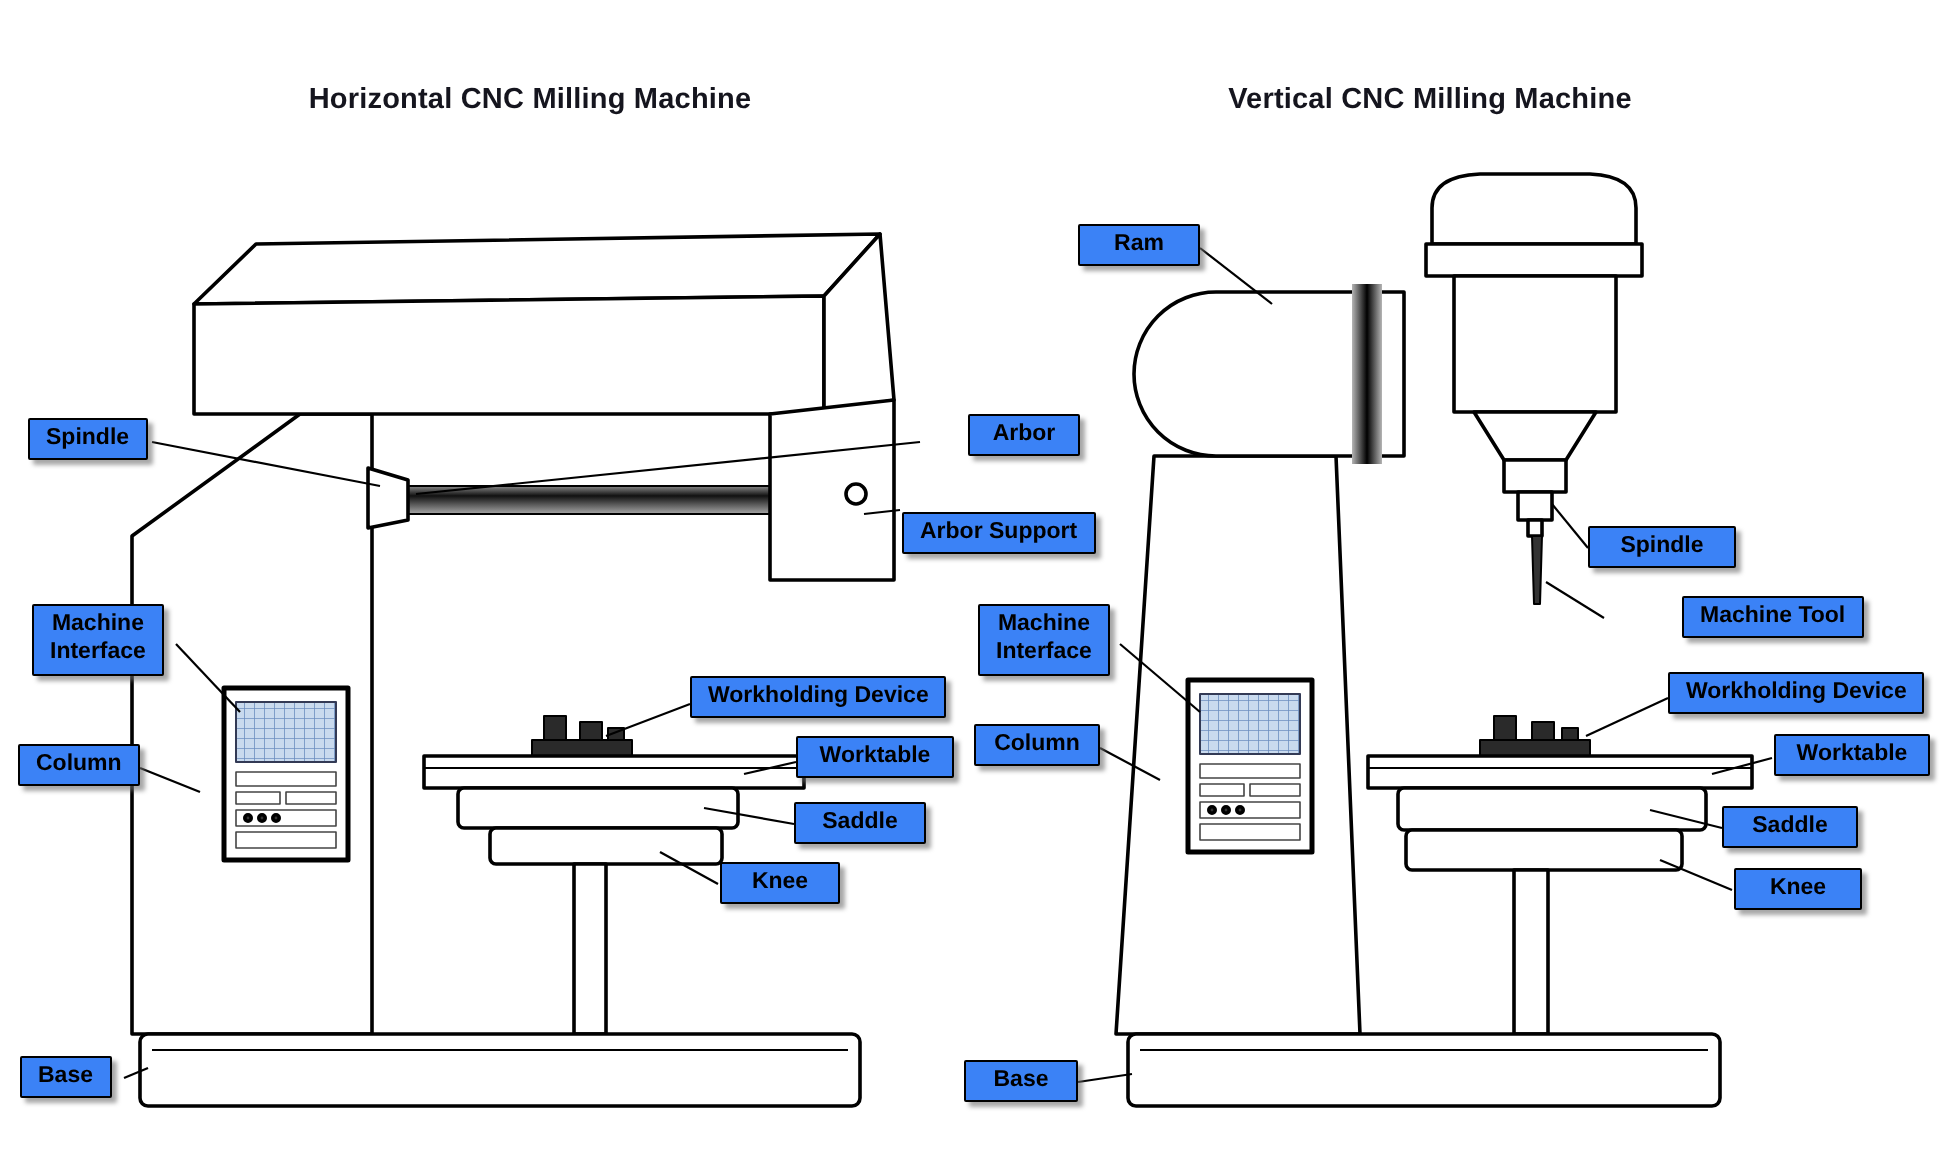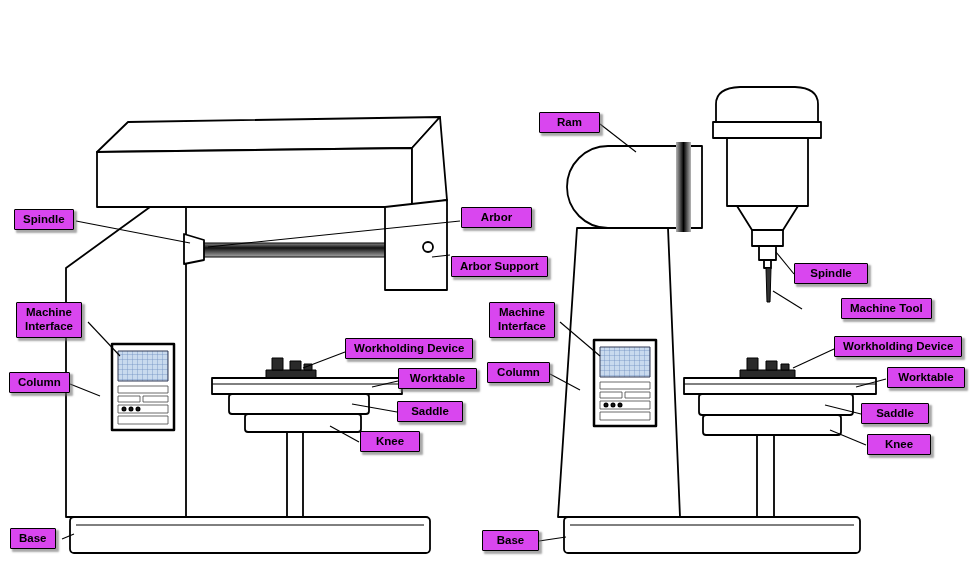--- a/index.html
+++ b/index.html
@@ -5,21 +5,21 @@
   * { margin:0; padding:0; box-sizing:border-box; }
   html,body { background:#ffffff; }
   body { font-family:"Liberation Sans", sans-serif; }
   .canvas { position:relative; width:975px; height:583px; background:#fff; overflow:hidden; }
   .canvas > svg { position:absolute; left:0; top:0; }
   .title {
     position:absolute; font-weight:700; font-size:14.5px; color:#15151e;
     text-align:center; letter-spacing:0.1px;
   }
   .label {
-    position:absolute; background:#d946ef; border:1.3px solid #000;
+    position:absolute; background:#3b82f6; border:1.3px solid #000;
     box-shadow:2.5px 2.5px 2px rgba(110,110,110,0.6);
     padding:2px 8px 3px; font-size:11.5px; font-weight:700; color:#000;
     white-space:pre-line; text-align:center; line-height:1.25; border-radius:1px;
   }
 </style>
 </head>
 <body>
 
 <div class="canvas">
 
@@ -169,27 +169,29 @@
       <line x1="560" y1="322" x2="600" y2="356"></line>
       <line x1="550" y1="374" x2="580" y2="390"></line>
       <line x1="834" y1="349" x2="793" y2="368"></line>
       <line x1="886" y1="379" x2="856" y2="387"></line>
       <line x1="861" y1="414" x2="825" y2="405"></line>
       <line x1="866" y1="445" x2="830" y2="430"></line>
       <line x1="539" y1="541" x2="566" y2="537"></line>
     </g>
   </svg>
 
+  <div class="title" style="left:115px; top:42px; width:300px">Horizontal CNC Milling Machine</div>
+  <div class="title" style="left:565px; top:42px; width:300px">Vertical CNC Milling Machine</div>
 
   <div class="label" style="left:14px; top:209px">Spindle</div>
   <div class="label" style="left:16px; top:302px">Machine
 Interface</div>
   <div class="label" style="left:9px; top:372px">Column</div>
   <div class="label" style="left:10px; top:528px">Base</div>
-  <div class="label" style="left:461px; top:207px; width:71px">Arbor</div>
+  <div class="label" style="left:484px; top:207px; width:56px">Arbor</div>
   <div class="label" style="left:451px; top:256px">Arbor Support</div>
   <div class="label" style="left:345px; top:338px">Workholding Device</div>
   <div class="label" style="left:398px; top:368px; width:79px">Worktable</div>
   <div class="label" style="left:397px; top:401px; width:66px">Saddle</div>
   <div class="label" style="left:360px; top:431px; width:60px">Knee</div>
 
   <div class="label" style="left:539px; top:112px; width:61px">Ram</div>
   <div class="label" style="left:794px; top:263px; width:74px">Spindle</div>
   <div class="label" style="left:841px; top:298px">Machine Tool</div>
   <div class="label" style="left:489px; top:302px">Machine

